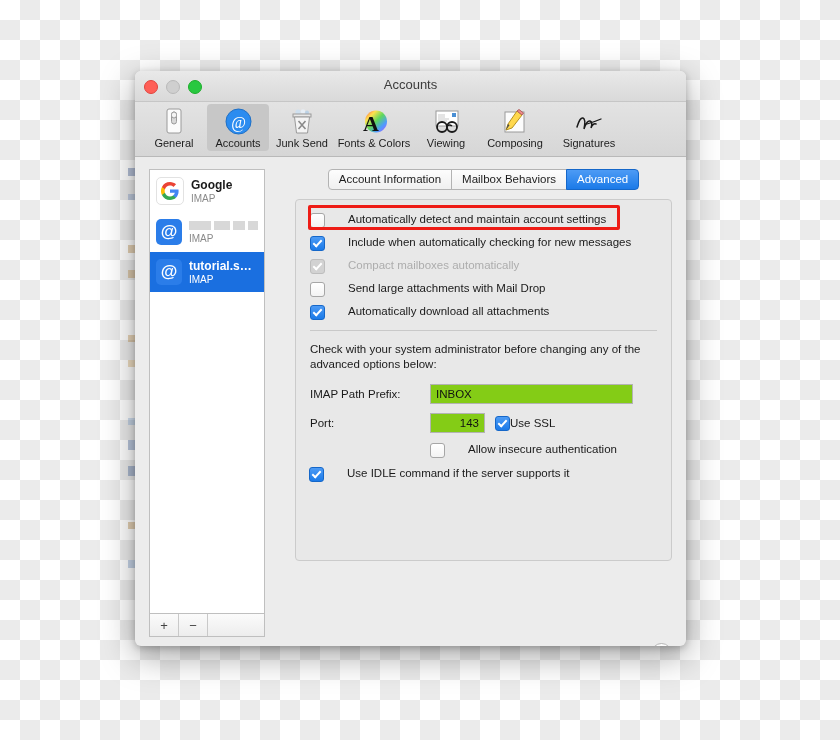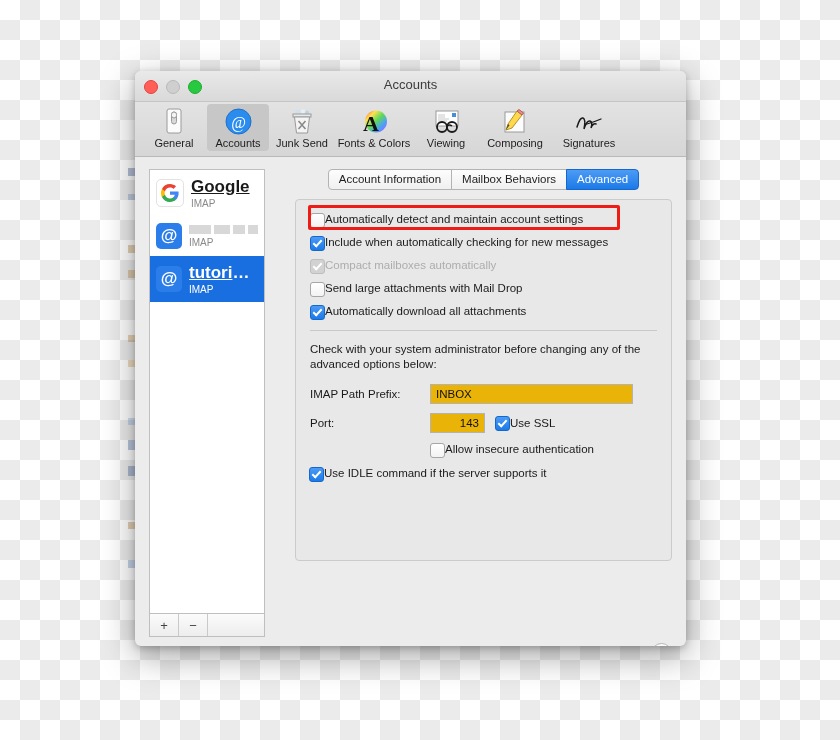--- a/index.html
+++ b/index.html
@@ -109,21 +109,21 @@
   .acct {
     display: flex; align-items: center; gap: 7px;
     padding: 7px 6px; cursor: default;
   }
   .acct.selected { background: #1a6fe0; }
   .acct-badge { width: 26px; height: 26px; flex: 0 0 26px; border-radius: 5px;
     display: flex; align-items: center; justify-content: center; }
   .acct-badge.at { background: #2b7de9; color: #fff; font-size: 17px; font-weight: bold; }
   .acct-badge.google { background: #fff; border: 1px solid #e2e2e2; }
   .acct-text { min-width: 0; }
-  .acct-name { font-size: 17px; color: #1a1a1a; white-space: nowrap; overflow: hidden; text-overflow: ellipsis; font-weight: 600; text-decoration: underline; }
+  .acct-name { font-size: 12px; color: #1a1a1a; white-space: nowrap; overflow: hidden; text-overflow: ellipsis; font-weight: 600; }
   .acct.selected .acct-name, .acct.selected .acct-proto { color: #fff; }
   .acct-proto { font-size: 10px; color: #8a8a8a; margin-top: 1px; }
   .redacted { display: flex; gap: 3px; margin-bottom: 3px; }
   .redacted i { display: block; height: 9px; background: #d8d8d8; }
 
   .list-toolbar {
     height: 22px; display: flex; border: 1px solid #bfbfbf; border-top: none;
     background: linear-gradient(to bottom,#fbfbfb,#ededed);
   }
   .lt-btn { width: 28px; display: flex; align-items: center; justify-content: center;
@@ -140,21 +140,21 @@
   }
   .tab:first-child { border-radius: 4px 0 0 4px; margin-left: 0; }
   .tab:last-child { border-radius: 0 4px 4px 0; }
   .tab.active { background: linear-gradient(to bottom,#4d9bf5,#1b7ae8); color: #fff; border-color: #1567c9; }
 
   .panel {
     border: 1px solid #cbcbcb; background: #e8e8e8;
     border-radius: 4px; padding: 12px 14px 14px 14px;
     height: 362px; box-sizing: border-box; position: relative;
   }
-  .cb-row { display: flex; align-items: flex-start; gap: 0; margin-bottom: 7px; }
+  .cb-row { display: flex; align-items: flex-start; gap: 23px; margin-bottom: 7px; }
   .cb {
     width: 13px; height: 13px; flex: 0 0 13px; border-radius: 3px; margin-top: 1px;
     border: 1px solid #a6a6a6; background: linear-gradient(to bottom,#ffffff,#f3f3f3);
     position: relative; cursor: default;
   }
   .cb.on { background: linear-gradient(to bottom,#4d9bf5,#1b7ae8); border-color: #1567c9; }
   .cb.on::after {
     content: ""; position: absolute; left: 4px; top: 1px;
     width: 3px; height: 7px; border: solid #fff; border-width: 0 2px 2px 0;
     transform: rotate(43deg);
@@ -165,21 +165,21 @@
   .cb-label { font-size: 11.5px; color: #1a1a1a; line-height: 14px; }
   .cb-label.dim { color: #adadad; }
 
   .hr { height: 1px; background: #c9c9c9; margin: 10px 0 11px 0; }
 
   .note { font-size: 11.5px; color: #1a1a1a; line-height: 15px; margin-bottom: 12px; }
 
   .field-row { display: flex; align-items: center; margin-bottom: 9px; }
   .field-label { font-size: 11.5px; color: #1a1a1a; width: 112px; padding-right: 8px; }
   .txt {
-    border: 1px solid #b3b3b3; background: #eab308; font-size: 11.5px; color: #111;
+    border: 1px solid #b3b3b3; background: #84cc16; font-size: 11.5px; color: #111;
     padding: 3px 5px; box-sizing: border-box; font-family: "Liberation Sans", sans-serif;
   }
   .txt.prefix { width: 203px; }
   .txt.port { width: 55px; text-align: right; }
   .sel-wrap { position: relative; width: 203px; }
   .sel {
     border: 1px solid #b3b3b3; background: linear-gradient(to bottom,#ffffff,#f6f6f6);
     font-size: 11.5px; color: #111; padding: 3px 22px 3px 6px; border-radius: 3px;
     box-sizing: border-box; width: 100%;
   }

